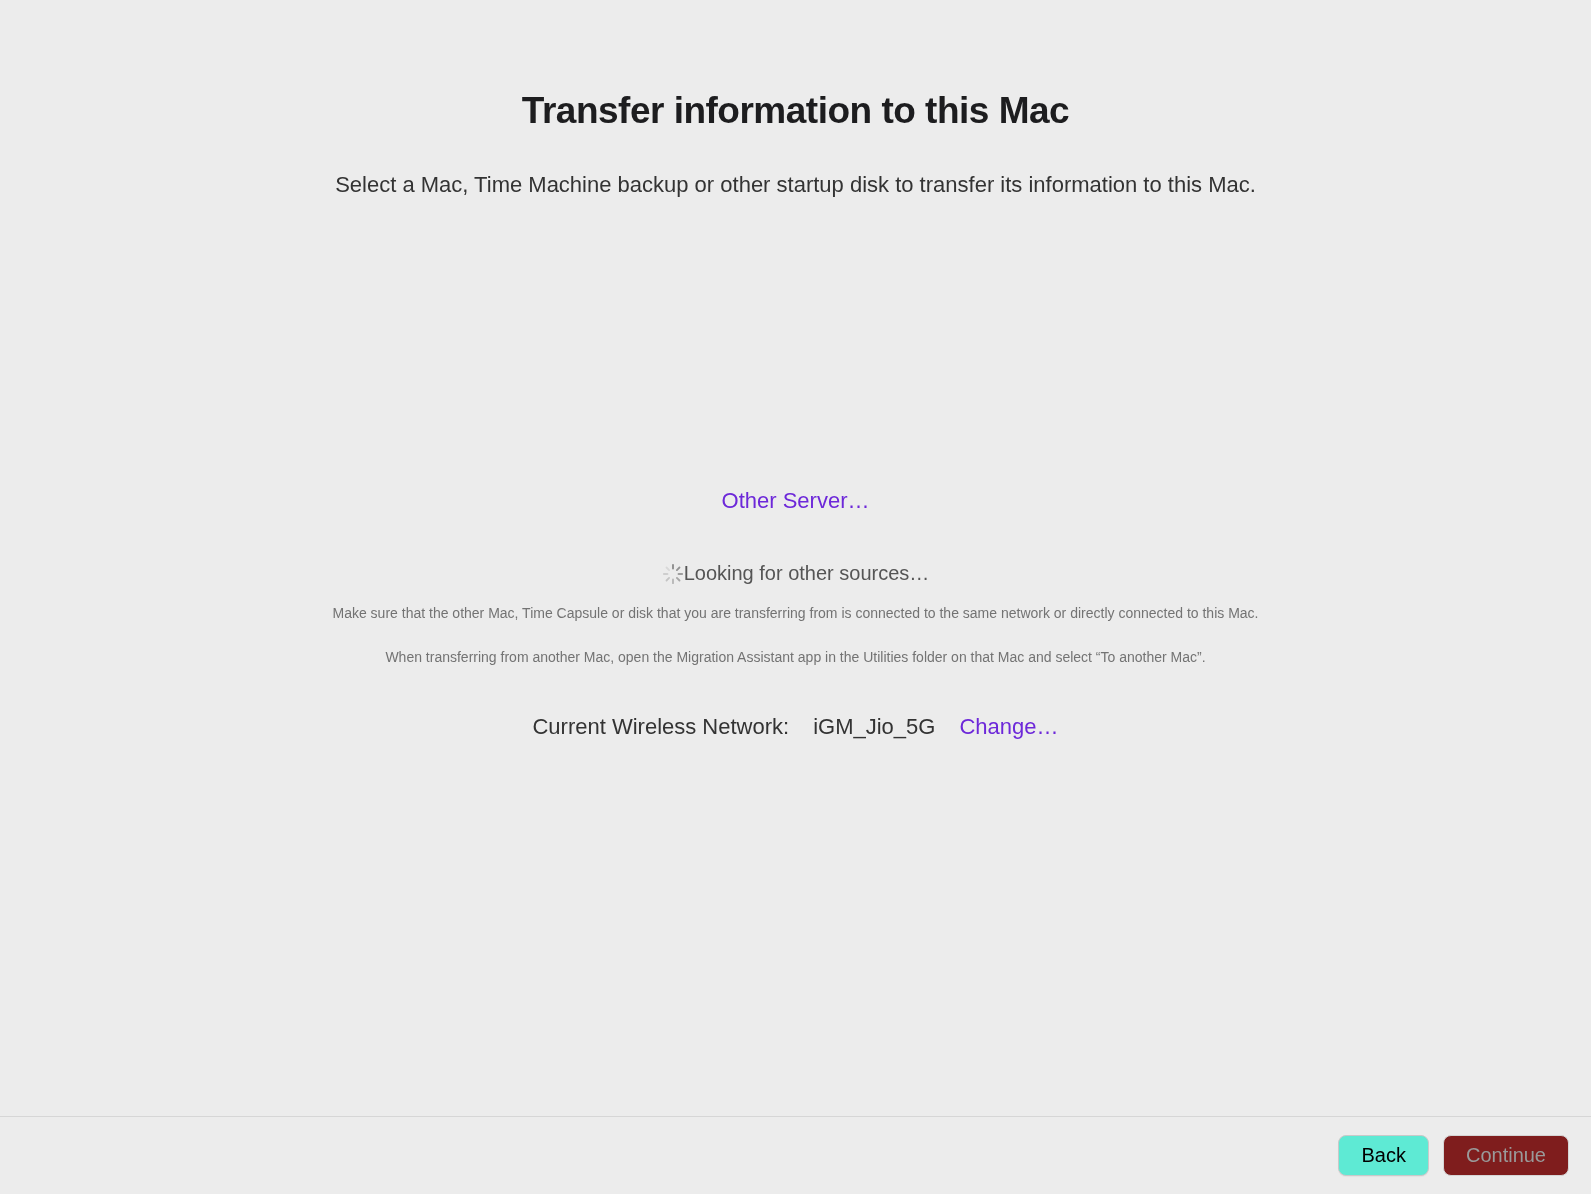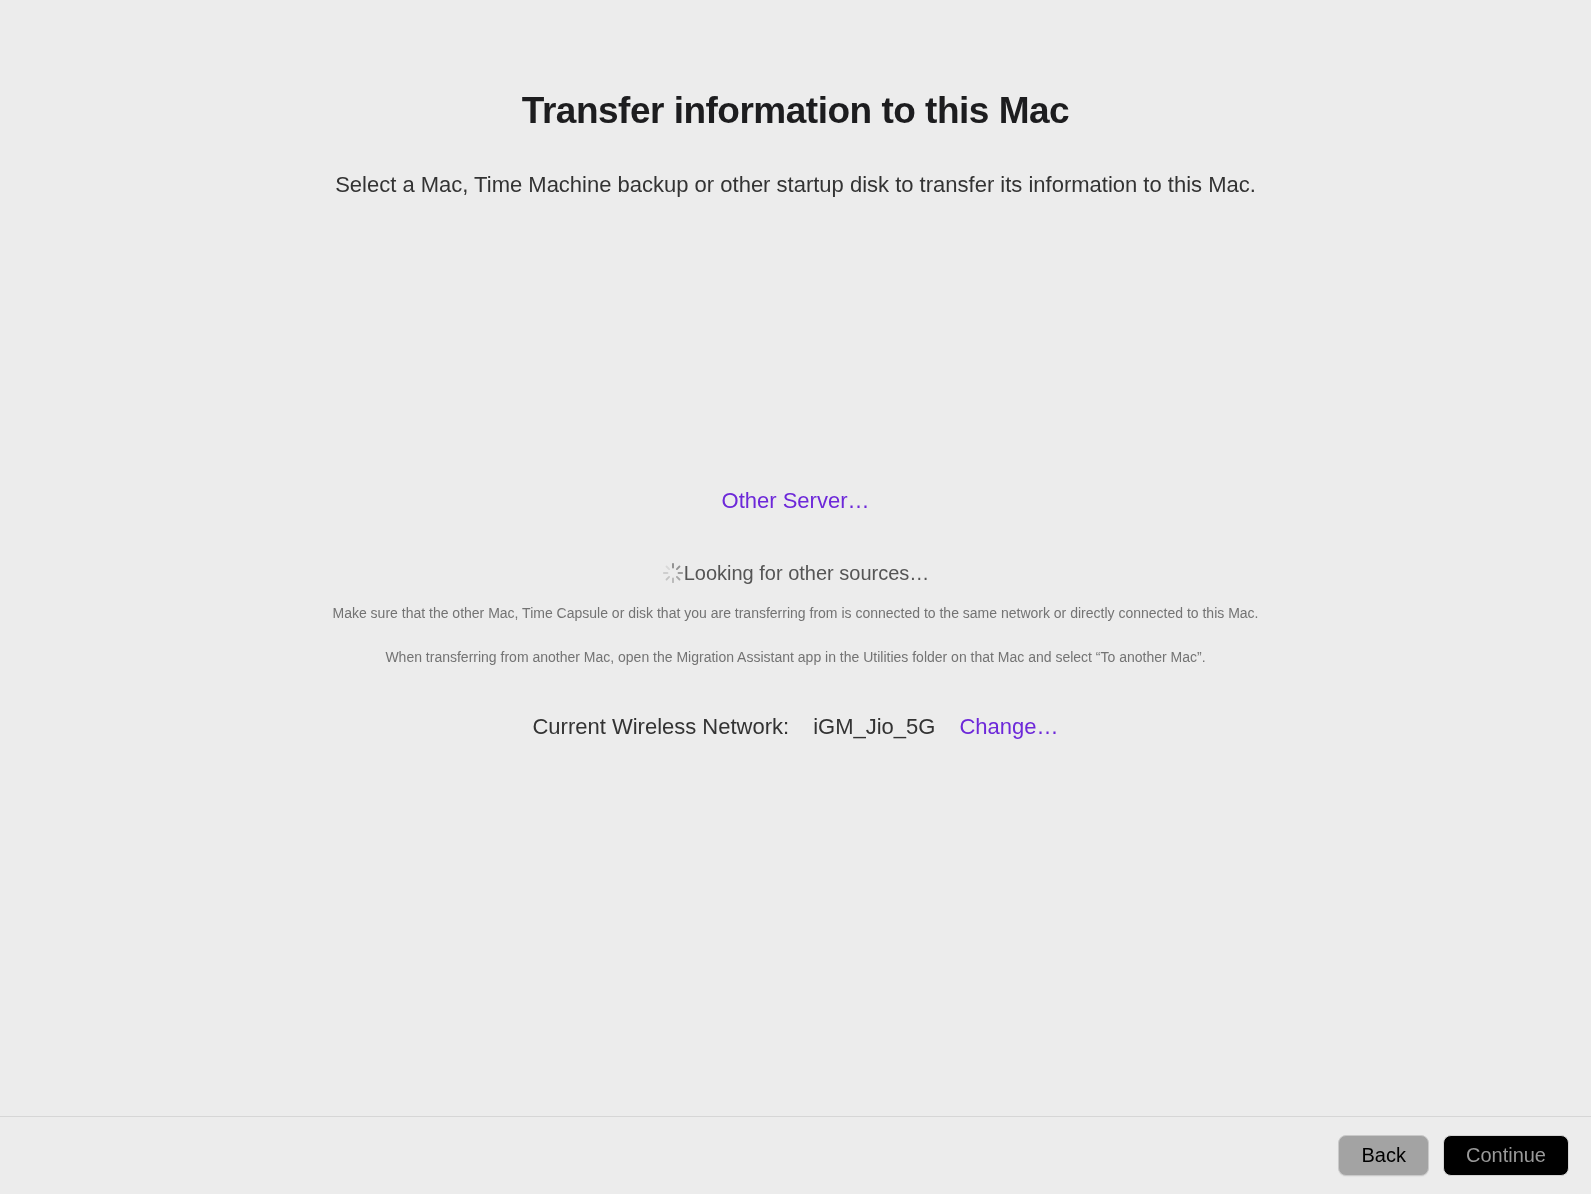--- a/index.html
+++ b/index.html
@@ -41,20 +41,21 @@
   .gap-large { height: 290px; }
   .link {
     color: #6d28d9;
     font-size: 22px;
     text-decoration: none;
     cursor: pointer;
   }
   .status-row {
     margin-top: 48px;
     display: flex;
+    align-items: center;
   }
   .spinner {
     width: 22px; height: 22px;
     position: relative;
   }
   .spinner svg { width: 22px; height: 22px; }
   .status-text {
     font-size: 20px;
     color: #555;
   }
@@ -83,27 +84,27 @@
     display: flex;
     justify-content: flex-end;
     padding: 18px 22px;
     gap: 14px;
   }
   .btn {
     font-size: 20px;
     padding: 8px 22px;
     border-radius: 8px;
     border: 1px solid #c9c9c9;
-    background: #a3a3a3;
+    background: #5eead4;
     cursor: pointer;
     font-family: inherit;
     box-shadow: 0 1px 1px rgba(0,0,0,0.04);
   }
   .btn.disabled {
-    background: #000000;
+    background: #7f1d1d;
     color: #9a9a9a;
     border-color: #d5d5d5;
     cursor: default;
     box-shadow: none;
   }
 </style>
 </head>
 <body>
 
 <div class="content">

